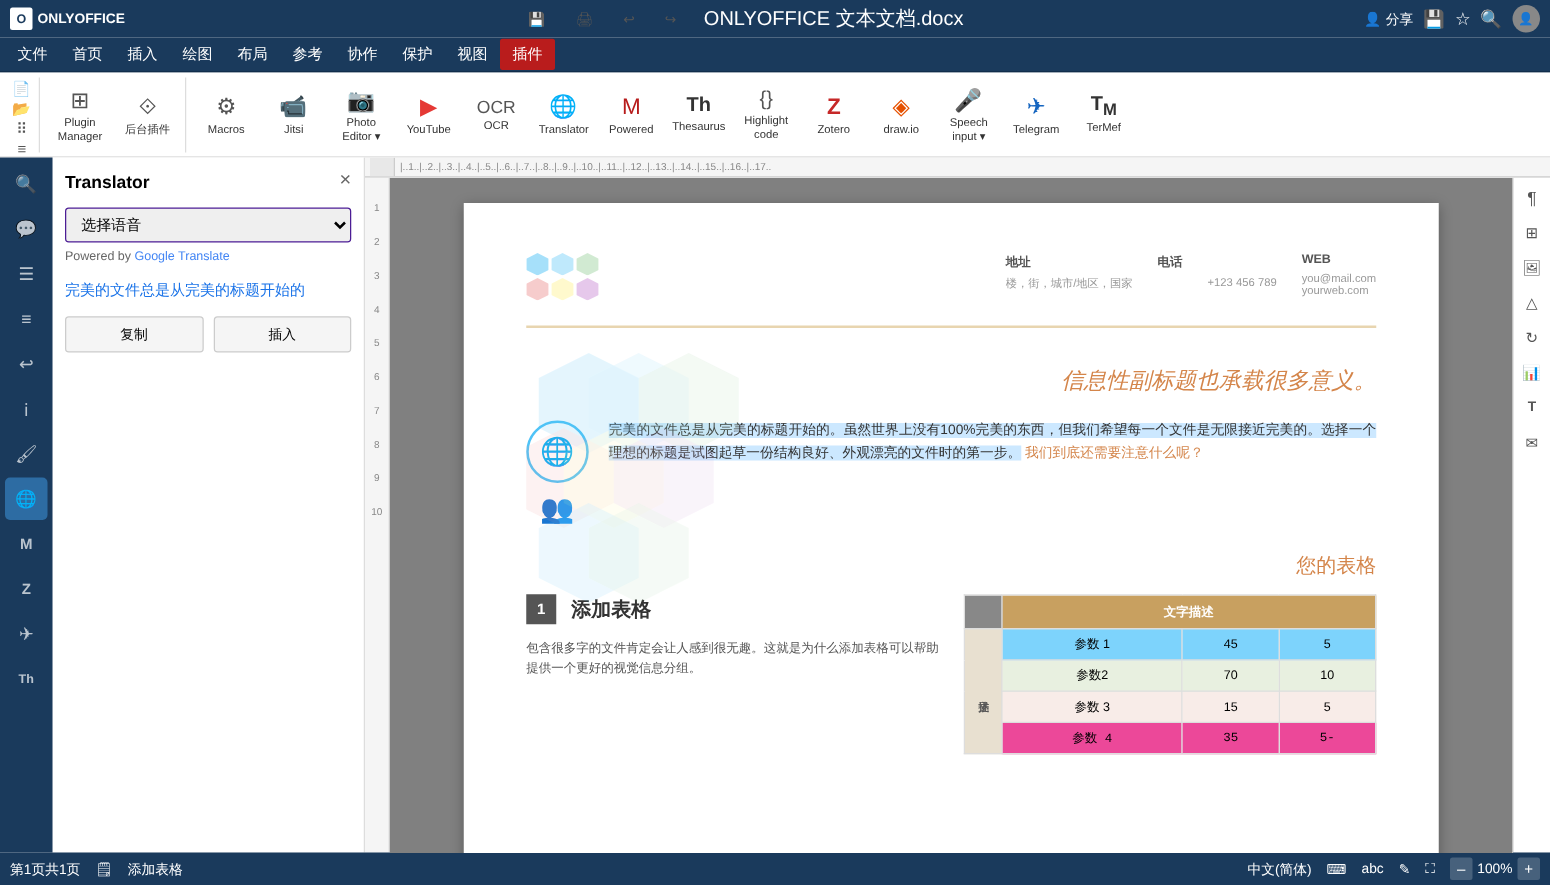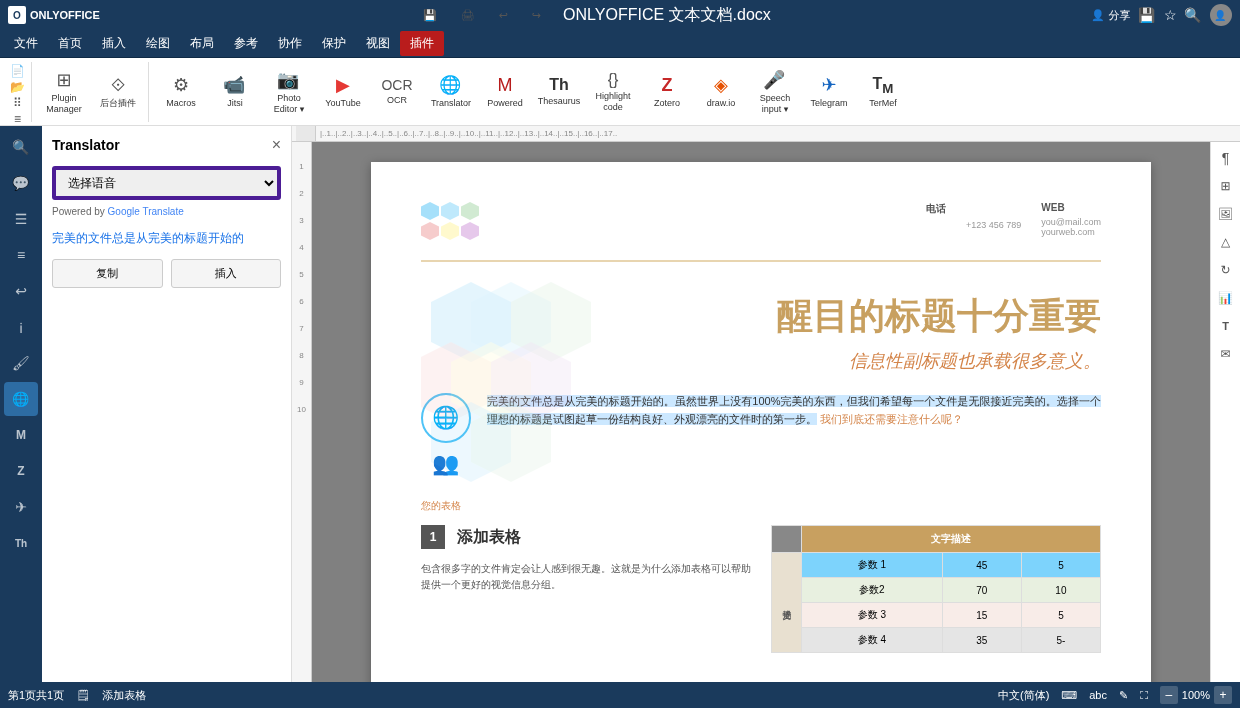--- a/index.html
+++ b/index.html
@@ -125,21 +125,21 @@
       display: flex;
       justify-content: space-between;
       align-items: center;
       margin-bottom: 12px;
     }
     #translator-header .title { font-size: 14px; font-weight: 600; }
     #translator-header .close-btn { cursor: pointer; color: #666; font-size: 16px; }
     .lang-select {
       width: 100%;
       padding: 5px 8px;
-      border: 4px solid #4c1d95;
+      border: 1px solid #4c1d95;
       border-radius: 3px;
       font-size: 12px;
       margin-bottom: 6px;
       cursor: pointer;
     }
     .powered-by { font-size: 10px; color: #666; margin-bottom: 12px; }
     .powered-by .google { color: #4285f4; }
     .powered-by .translate { color: #4285f4; }
     .translated-text {
       font-size: 12px;
@@ -210,38 +210,38 @@
     .company-name { font-size: 28px; color: #666; font-weight: 300; }
     .contact-info { display: flex; gap: 20px; font-size: 10px; color: #888; }
     .contact-col { display: flex; flex-direction: column; }
     .contact-col .label { font-weight: bold; color: #555; margin-bottom: 4px; }
 
     .main-heading { font-size: 36px; font-weight: bold; color: #c8a060; text-align: right; margin-bottom: 8px; }
     .sub-heading { font-size: 18px; color: #d4854a; font-style: italic; text-align: right; margin-bottom: 20px; }
 
     .body-text { font-size: 11px; color: #333; line-height: 1.6; margin-bottom: 20px; text-align: justify; }
 
-    .section-subtitle { color: #d4854a; text-align: left; font-size: 10px; margin-bottom: 12px; margin-top: 22px; }
+    .section-subtitle { color: #d4854a; text-align: right; font-size: 16px; margin-bottom: 12px; margin-top: 22px; }
 
     .section-header { display: flex; align-items: center; gap: 12px; margin-bottom: 12px; }
     .section-num { background: #555; color: white; width: 24px; height: 24px; display: flex; align-items: center; justify-content: center; font-size: 12px; font-weight: bold; }
     .section-title { font-size: 16px; font-weight: bold; color: #333; }
 
     .content-row { display: flex; gap: 20px; }
     .text-col { flex: 1; font-size: 10px; color: #555; line-height: 1.6; }
 
     .table-container { flex: 1; }
     .data-table { width: 100%; border-collapse: collapse; font-size: 10px; }
     .data-table th { background: #c8a060; color: white; padding: 6px; text-align: center; border: 1px solid #ddd; }
     .data-table td { padding: 5px; text-align: center; border: 1px solid #ddd; }
     .data-table .col-header { background: #e8e0d0; color: #555; font-size: 9px; writing-mode: vertical-lr; text-orientation: mixed; width: 30px; }
     .row-1 td:not(.col-header) { background: #7dd3fc; }
     .row-2 td:not(.col-header) { background: #e8f0e0; }
     .row-3 td:not(.col-header) { background: #f8ece8; }
-    .row-4 td:not(.col-header) { background: #e5e5e5; }
+    .row-4 td:not(.col-header) { background: #ec4899; font-family: Liberation Mono, monospace; }
 
     
     #status-bar {
       position: absolute;
       bottom: 0;
       left: 0;
       right: 0;
       height: 26px;
       background: #1a3a5c;
       display: flex;
@@ -490,20 +490,24 @@
                   <div style="width:18px;height:18px;clip-path:polygon(50% 0%,100% 25%,100% 75%,50% 100%,0% 75%,0% 25%);background:#81d4fa;"></div>
                   <div style="width:18px;height:18px;clip-path:polygon(50% 0%,100% 25%,100% 75%,50% 100%,0% 75%,0% 25%);background:#a5d6a7;"></div>
                   <div style="width:18px;height:18px;clip-path:polygon(50% 0%,100% 25%,100% 75%,50% 100%,0% 75%,0% 25%);background:#ef9a9a;"></div>
                   <div style="width:18px;height:18px;clip-path:polygon(50% 0%,100% 25%,100% 75%,50% 100%,0% 75%,0% 25%);background:#fff59d;"></div>
                   <div style="width:18px;height:18px;clip-path:polygon(50% 0%,100% 25%,100% 75%,50% 100%,0% 75%,0% 25%);background:#ce93d8;"></div>
                 </div>
               </div>
             </div>
             <div class="contact-info">
               <div class="contact-col">
+                <span class="label">地址</span>
+                <span style="font-size:9px;color:#999;">楼，街，城市/地区，国家</span>
+              </div>
+              <div class="contact-col">
                 <span class="label">电话</span>
                 <span style="font-size:9px;color:#999;margin-left:40px;">+123 456 789</span>
               </div>
               <div class="contact-col">
                 <span class="label">WEB</span>
                 <span style="font-size:9px;color:#999;">you@mail.com</span>
                 <span style="font-size:9px;color:#999;">yourweb.com</span>
               </div>
             </div>
           </div>
@@ -517,21 +521,20 @@
                 <polygon points="130,10 170,30 170,70 130,90 90,70 90,30" fill="#a5d6a7" opacity="0.5"></polygon>
                 <polygon points="30,70 70,90 70,130 30,150 -10,130 -10,90" fill="#ef9a9a" opacity="0.5"></polygon>
                 <polygon points="70,70 110,90 110,130 70,150 30,130 30,90" fill="#fff59d" opacity="0.5"></polygon>
                 <polygon points="110,70 150,90 150,130 110,150 70,130 70,90" fill="#ce93d8" opacity="0.4"></polygon>
                 <polygon points="50,130 90,150 90,190 50,210 10,190 10,150" fill="#4fc3f7" opacity="0.4"></polygon>
                 <polygon points="90,130 130,150 130,190 90,210 50,190 50,150" fill="#a5d6a7" opacity="0.4"></polygon>
               </svg>
             </div>
 
             <div style="text-align:right; margin-bottom:8px;">
-              <div class="main-heading">醒目的标题十分重要</div>
               <div class="sub-heading">信息性副标题也承载很多意义。</div>
             </div>
 
             <div style="display:flex;gap:16px;margin-bottom:16px;">
               <div style="display:flex;flex-direction:column;gap:8px;align-items:center;">
 
                 <div style="width:50px;height:50px;border:2px solid #4fc3f7;border-radius:50%;display:flex;align-items:center;justify-content:center;font-size:22px;">🌐</div>
 
                 <div style="font-size:22px;">👥</div>
               </div>

